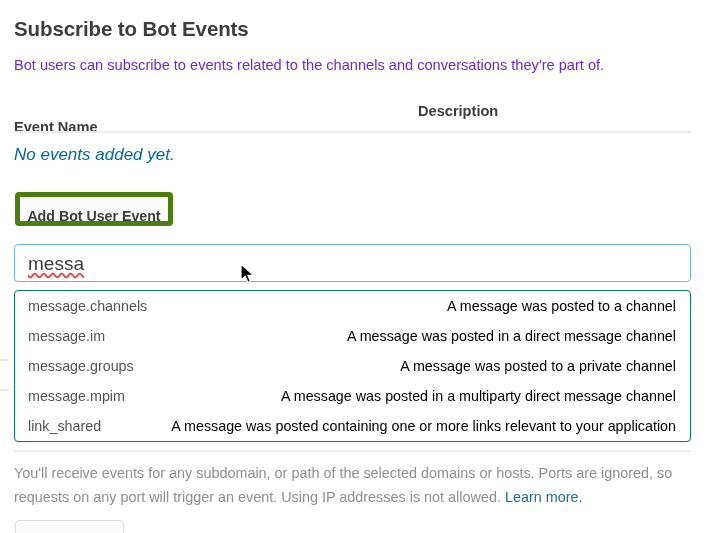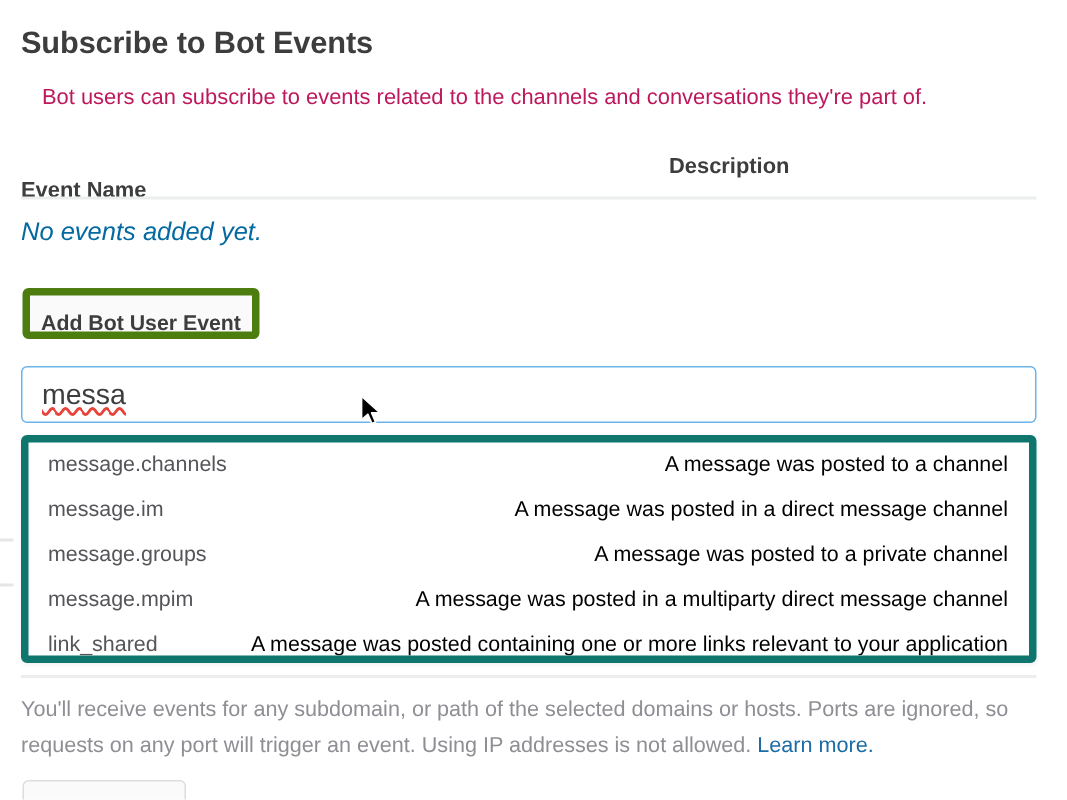--- a/index.html
+++ b/index.html
@@ -28,24 +28,24 @@
     left: 14px;
     top: 16px;
     font-size: 20.5px;
     font-weight: bold;
     color: #3d3d3d;
     letter-spacing: -0.1px;
     line-height: 26px;
   }
   .section-subtitle {
     position: absolute;
-    left: 28px;
+    left: 14px;
     top: 55px;
     font-size: 14.6px;
-    color: #be185d;
+    color: #6d28d9;
     line-height: 20px;
     white-space: nowrap;
     text-align: right;
   }
 
   
   .table-head {
     position: absolute;
     left: 14px;
     top: 103px;
@@ -54,21 +54,21 @@
   }
   .th {
     position: absolute;
     top: 0;
     font-size: 14.6px;
     font-weight: bold;
     color: #3d3d3d;
     white-space: nowrap;
   }
   .th-event { left: 0px; margin-top: 16px; }
-  .th-desc  { left: 404px; margin-left: 28px; }
+  .th-desc  { left: 404px; }
 
   .table-rule {
     position: absolute;
     left: 14px;
     top: 131px;
     width: 677px;
     height: 2px;
     background: #eceded;
   }
 
@@ -134,21 +134,21 @@
 
   
   .dropdown {
     position: absolute;
     left: 14px;
     top: 290px;
     width: 677px;
     height: 152px;
     box-sizing: border-box;
     background: #ffffff;
-    border: 5px solid #0f766e;
+    border: 1px solid #0f766e;
     border-radius: 4px;
     box-shadow: 0 1px 3px rgba(0,0,0,0.06);
     overflow: hidden;
   }
   .dd-row {
     position: relative;
     height: 30px;
     padding: 0 14px 0 13px;
     display: flex;
     align-items: center;

